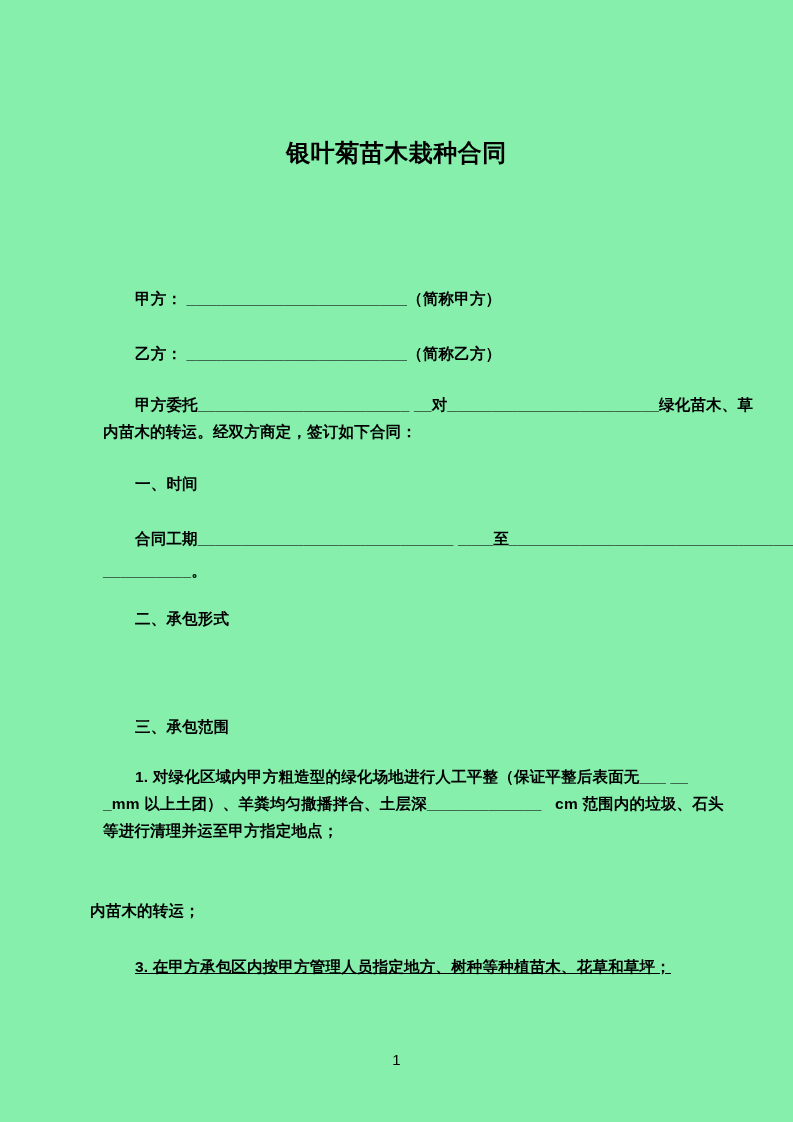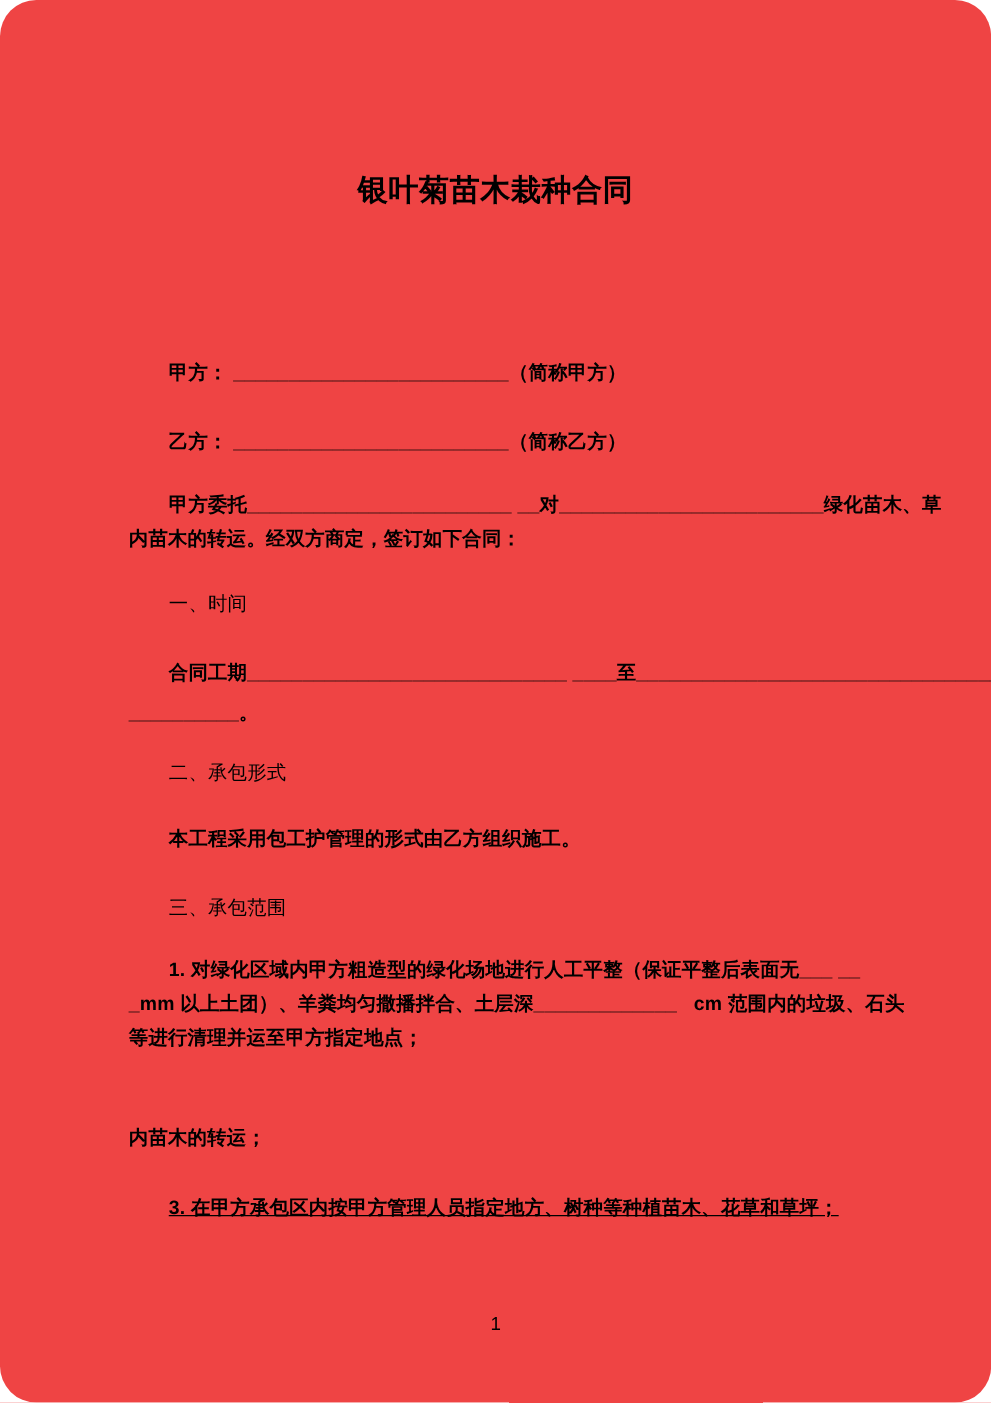--- a/index.html
+++ b/index.html
@@ -4,25 +4,24 @@
 <style>
   html, body {
     margin: 0;
     padding: 0;
     background: #ffffff;
   }
   .page {
     position: relative;
     width: 793px;
     height: 1122px;
-    background: #ef4444;
+    background: #86efac;
     color: #000000;
     font-family: "Liberation Sans", sans-serif;
     overflow: hidden;
-    border-radius: 29px;
   }
   .doc-title {
     position: absolute;
     top: 139px;
     left: 0;
     width: 100%;
     text-align: center;
     font-size: 24px;
     font-weight: 700;
     line-height: 28px;
@@ -31,21 +30,21 @@
   }
   .line {
     position: absolute;
     font-size: 15.5px;
     font-weight: 600;
     line-height: 20px;
     white-space: pre;
     letter-spacing: 0.2px;
   }
   .heading {
-    font-weight: 400;
+    font-weight: 700;
   }
   .page-footer {
     position: absolute;
     top: 1050px;
     left: 0;
     width: 100%;
     text-align: center;
     font-size: 15px;
     font-weight: 400;
     line-height: 20px;
@@ -67,30 +66,29 @@
   <div class="line" style="top:422px; left:103px;">内苗木的转运。经双方商定，签订如下合同：</div>
 
   <div class="line heading" style="top:474px; left:135px;">一、时间</div>
 
   <div class="line" style="top:529px; left:135px;">合同工期_____________________________ ____至_________________________________ ____</div>
 
   <div class="line" style="top:561px; left:103px;">__________。</div>
 
   <div class="line heading" style="top:609px; left:135px;">二、承包形式</div>
 
-  <div class="line" style="top:662px; left:135px;">本工程采用包工护管理的形式由乙方组织施工。</div>
 
   <div class="line heading" style="top:717px; left:135px;">三、承包范围</div>
 
   <div class="line" style="top:767px; left:135px;text-align:center;">1. 对绿化区域内甲方粗造型的绿化场地进行人工平整（保证平整后表面无___ __</div>
 
   <div class="line" style="top:794px; left:103px;">_mm 以上土团）、羊粪均匀撒播拌合、土层深_____________   cm 范围内的垃圾、石头</div>
 
   <div class="line" style="top:821px; left:103px;">等进行清理并运至甲方指定地点；</div>
 
 
-  <div class="line" style="top:901px; left:103px;">内苗木的转运；</div>
+  <div class="line" style="top:901px; left:90px;">内苗木的转运；</div>
 
   <div class="line" style="top:957px; left:135px;text-decoration:underline;">3. 在甲方承包区内按甲方管理人员指定地方、树种等种植苗木、花草和草坪；</div>
 
   <div class="page-footer">1</div>
 
 </div>
 
 </body></html>

